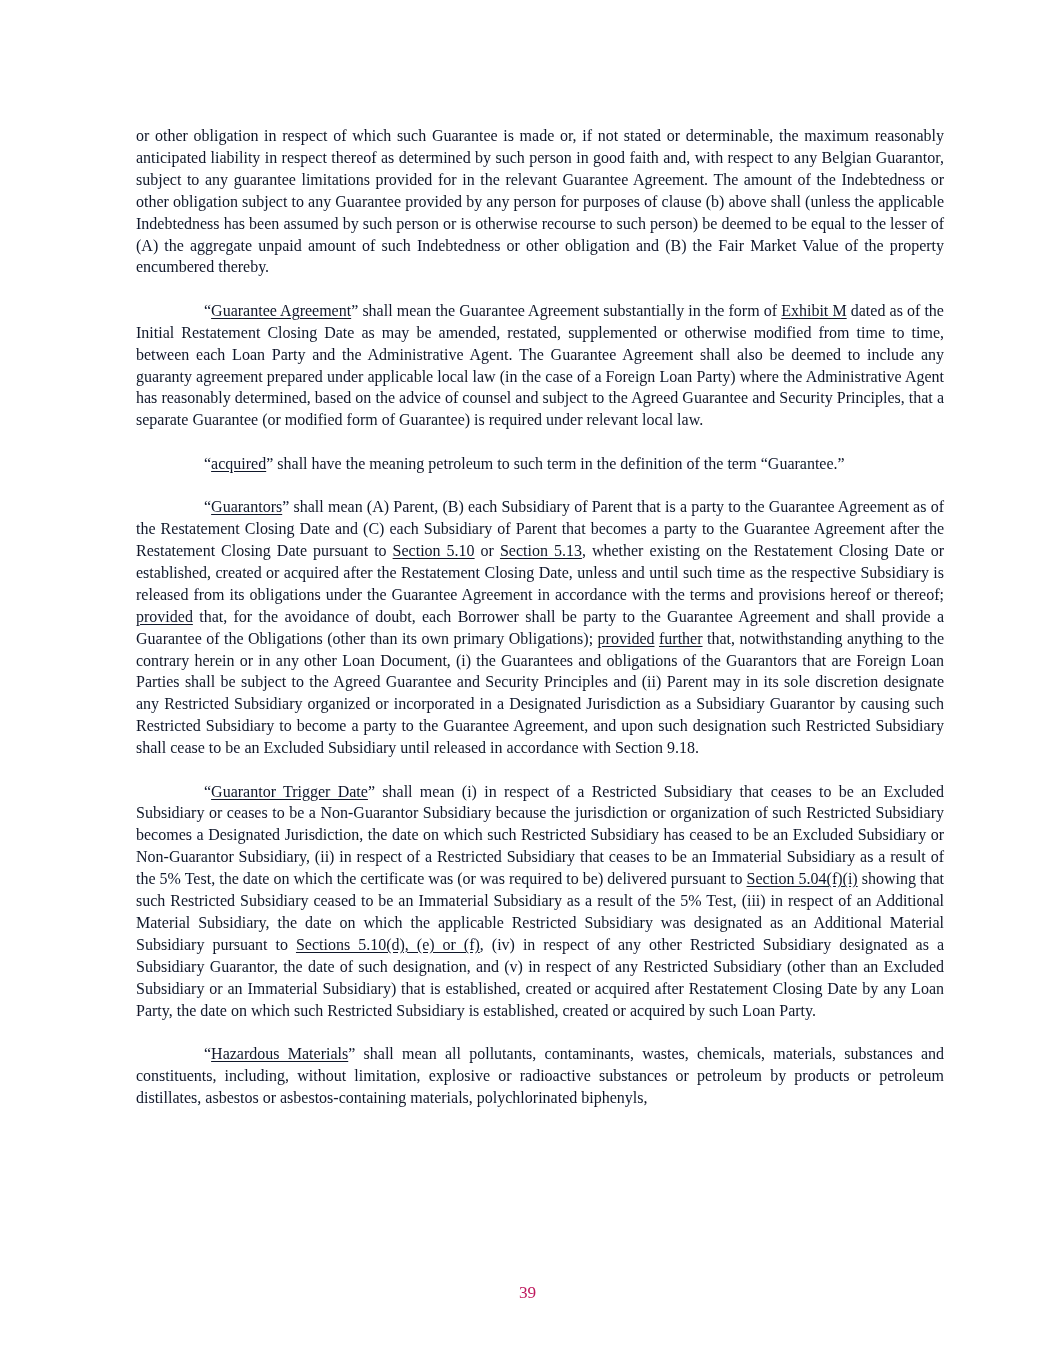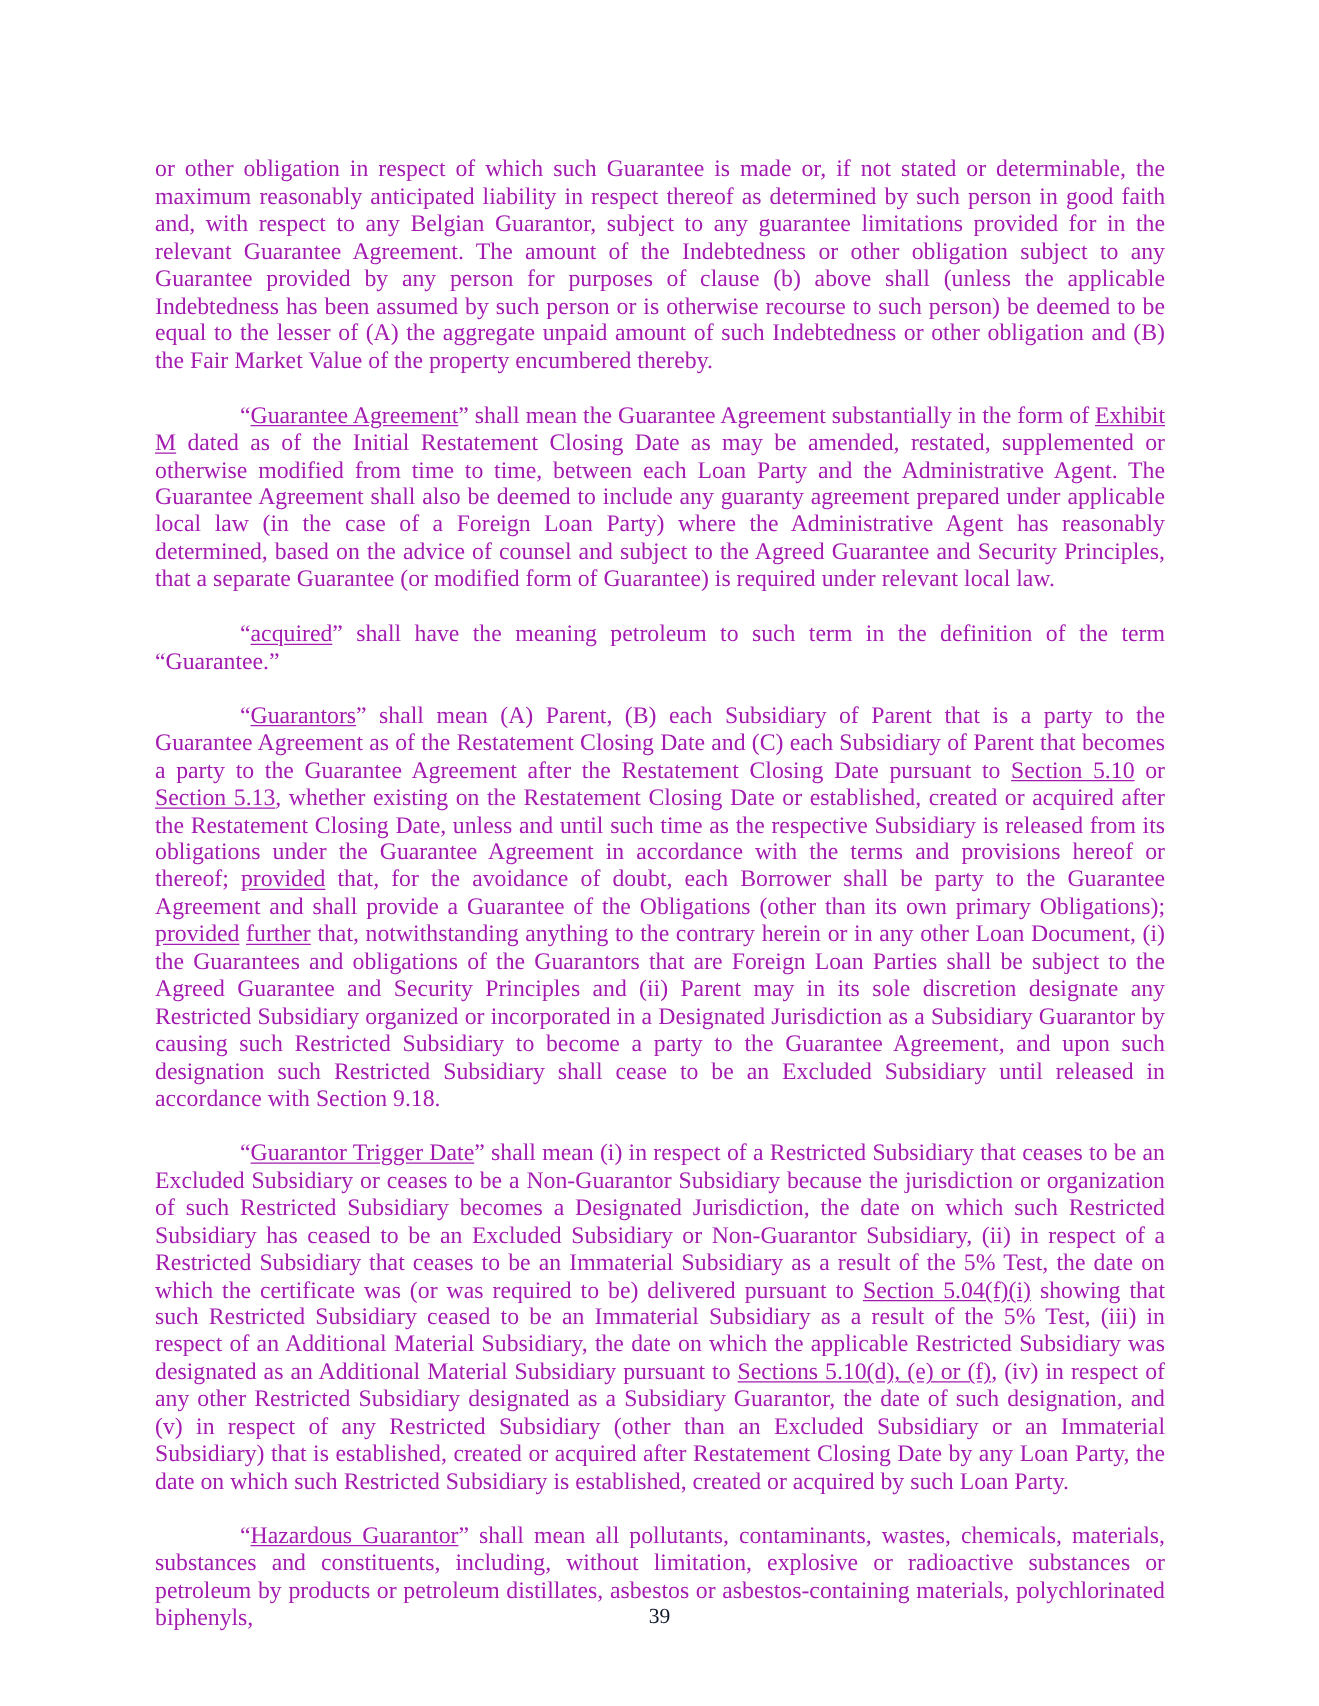--- a/index.html
+++ b/index.html
@@ -1,44 +1,44 @@
 <!DOCTYPE html>
 <html><head>
 <meta charset="utf-8">
 <style>
   html, body { margin: 0; padding: 0; background: #ffffff; }
   body { width: 1055px; height: 1365px; position: relative; overflow: hidden; }
   .page {
-    position: absolute; left: 124px; top: 125px; width: 808px;
+    position: absolute; left: 136px; top: 125px; width: 808px;
     font-family: "Liberation Serif", "DejaVu Serif", serif;
-    font-size: 19px; line-height: 21.9px; color: #a21caf;
+    font-size: 16px; line-height: 21.9px; color: #0f172a;
     text-align: justify;
   }
   .para { margin: 0 0 21.5px 0; }
   .indent { text-indent: 68px; }
   .u { text-decoration: underline; text-underline-offset: 2px; }
   .page-number {
     position: absolute; left: 0; width: 1055px; top: 1283px;
     text-align: center;
     font-family: "Liberation Serif", "DejaVu Serif", serif;
-    font-size: 17.2px; color: #0f172a;
+    font-size: 17.2px; color: #be185d;
   }
 </style>
 </head>
 <body>
 
 <div class="page">
 
   <p class="para"><span>or other obligation in respect of which such Guarantee is made or, if not stated or determinable, the maximum reasonably anticipated liability in respect thereof as determined by such person in good faith and, with respect to any Belgian Guarantor, subject to any guarantee limitations provided for in the relevant Guarantee Agreement. The amount of the Indebtedness or other obligation subject to any Guarantee provided by any person for purposes of clause (b) above shall (unless the applicable Indebtedness has been assumed by such person or is otherwise recourse to such person) be deemed to be equal to the lesser of (A) the aggregate unpaid amount of such Indebtedness or other obligation and (B) the Fair Market Value of the property encumbered thereby.</span></p>
 
   <p class="para indent"><span>“</span><span class="u">Guarantee Agreement</span><span>”</span><span> shall mean the Guarantee Agreement substantially in the form of </span><span class="u">Exhibit M</span><span> dated as of the Initial Restatement Closing Date as may be amended, restated, supplemented or otherwise modified from time to time, between each Loan Party and the Administrative Agent. The Guarantee Agreement shall also be deemed to include any guaranty agreement prepared under applicable local law (in the case of a Foreign Loan Party) where the Administrative Agent has reasonably determined, based on the advice of counsel and subject to the Agreed Guarantee and Security Principles, that a separate Guarantee (or modified form of Guarantee) is required under relevant local law.</span></p>
 
   <p class="para indent"><span>“</span><span class="u">acquired</span><span>”</span><span> shall have the meaning petroleum to such term in the definition of the term “Guarantee.”</span></p>
 
   <p class="para indent"><span>“</span><span class="u">Guarantors</span><span>”</span><span> shall mean (A) Parent, (B) each Subsidiary of Parent that is a party to the Guarantee Agreement as of the Restatement Closing Date and (C) each Subsidiary of Parent that becomes a party to the Guarantee Agreement after the Restatement Closing Date pursuant to </span><span class="u">Section 5.10</span><span> or </span><span class="u">Section 5.13</span><span>, whether existing on the Restatement Closing Date or established, created or acquired after the Restatement Closing Date, unless and until such time as the respective Subsidiary is released from its obligations under the Guarantee Agreement in accordance with the terms and provisions hereof or thereof; </span><span class="u">provided</span><span> that, for the avoidance of doubt, each Borrower shall be party to the Guarantee Agreement and shall provide a Guarantee of the Obligations (other than its own primary Obligations); </span><span class="u">provided</span><span> </span><span class="u">further</span><span> that, notwithstanding anything to the contrary herein or in any other Loan Document, (i) the Guarantees and obligations of the Guarantors that are Foreign Loan Parties shall be subject to the Agreed Guarantee and Security Principles and (ii) Parent may in its sole discretion designate any Restricted Subsidiary organized or incorporated in a Designated Jurisdiction as a Subsidiary Guarantor by causing such Restricted Subsidiary to become a party to the Guarantee Agreement, and upon such designation such Restricted Subsidiary shall cease to be an Excluded Subsidiary until released in accordance with Section 9.18.</span></p>
 
   <p class="para indent"><span>“</span><span class="u">Guarantor Trigger Date</span><span>”</span><span> shall mean (i) in respect of a Restricted Subsidiary that ceases to be an Excluded Subsidiary or ceases to be a Non-Guarantor Subsidiary because the jurisdiction or organization of such Restricted Subsidiary becomes a Designated Jurisdiction, the date on which such Restricted Subsidiary has ceased to be an Excluded Subsidiary or Non-Guarantor Subsidiary, (ii) in respect of a Restricted Subsidiary that ceases to be an Immaterial Subsidiary as a result of the 5% Test, the date on which the certificate was (or was required to be) delivered pursuant to </span><span class="u">Section 5.04(f)(i)</span><span> showing that such Restricted Subsidiary ceased to be an Immaterial Subsidiary as a result of the 5% Test, (iii) in respect of an Additional Material Subsidiary, the date on which the applicable Restricted Subsidiary was designated as an Additional Material Subsidiary pursuant to </span><span class="u">Sections 5.10(d), (e) or (f)</span><span>, (iv) in respect of any other Restricted Subsidiary designated as a Subsidiary Guarantor, the date of such designation, and (v) in respect of any Restricted Subsidiary (other than an Excluded Subsidiary or an Immaterial Subsidiary) that is established, created or acquired after Restatement Closing Date by any Loan Party, the date on which such Restricted Subsidiary is established, created or acquired by such Loan Party.</span></p>
 
-  <p class="para indent"><span>“</span><span class="u">Hazardous Guarantor</span><span>”</span><span> shall mean all pollutants, contaminants, wastes, chemicals, materials, substances and constituents, including, without limitation, explosive or radioactive substances or petroleum by products or petroleum distillates, asbestos or asbestos-containing materials, polychlorinated biphenyls,</span></p>
+  <p class="para indent"><span>“</span><span class="u">Hazardous Materials</span><span>”</span><span> shall mean all pollutants, contaminants, wastes, chemicals, materials, substances and constituents, including, without limitation, explosive or radioactive substances or petroleum by products or petroleum distillates, asbestos or asbestos-containing materials, polychlorinated biphenyls,</span></p>
 
 </div>
 
 <div class="page-number">39</div>
 
 </body></html>

